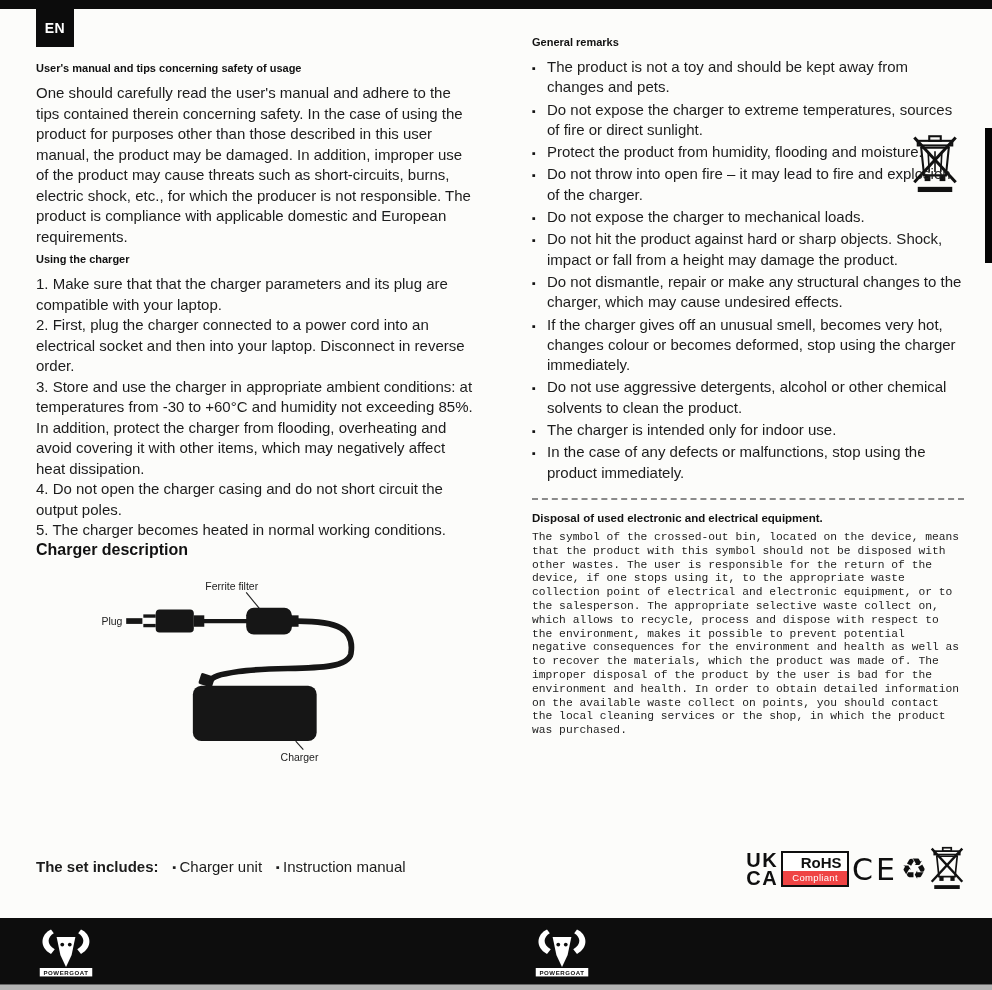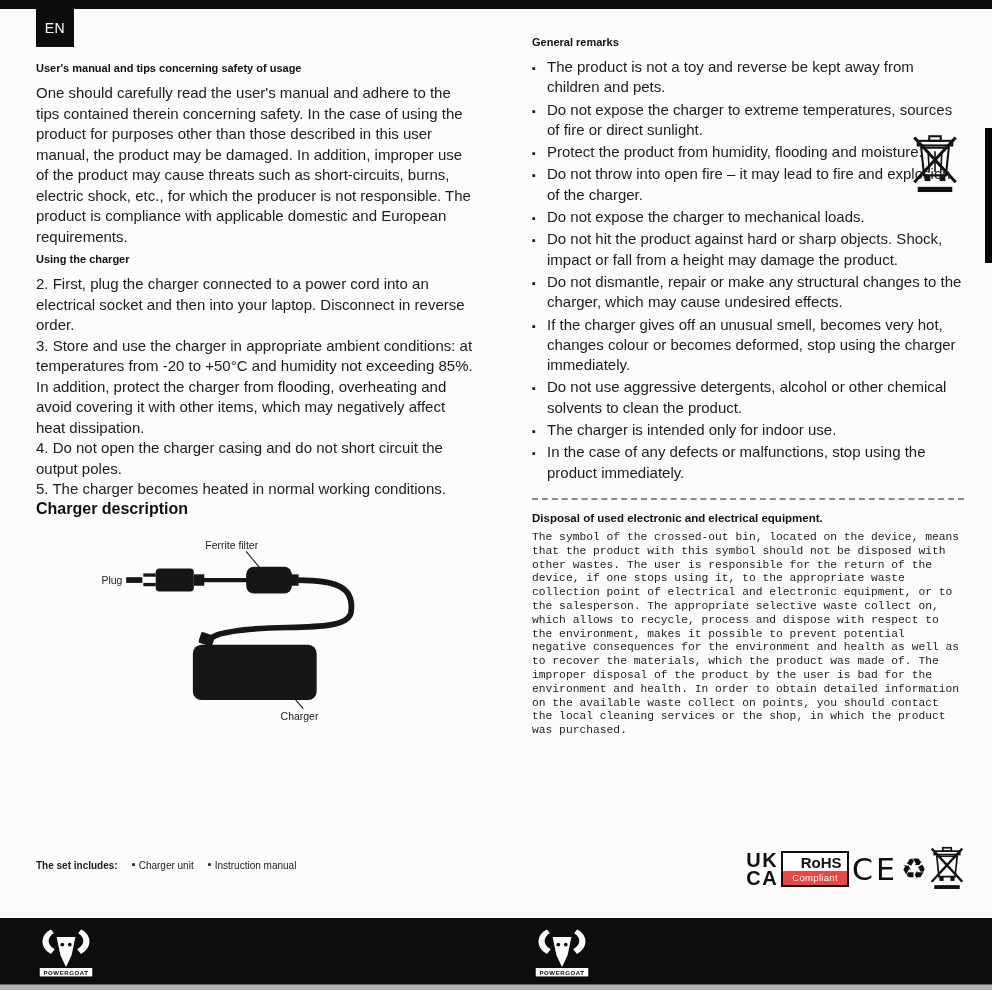--- a/index.html
+++ b/index.html
@@ -5,21 +5,21 @@
   html,body { margin:0; padding:0; background:#e9e9e9; }
   .page {
     position:relative; width:992px; height:990px; margin:0 auto;
     background:#fcfcfa; overflow:hidden;
     font-family:"Liberation Sans", sans-serif; color:#1c1c1c;
   }
   
   .top-bar { position:absolute; left:0; top:0; width:992px; height:9px; background:#0c0c0c; }
   .en-badge {
     position:absolute; left:36px; top:9px; width:38px; height:38px; background:#0c0c0c;
-    color:#fff; font-weight:normal; font-size:14px; display:flex; align-items:center; justify-content:center;
+    color:#fff; font-weight:bold; font-size:14px; display:flex; align-items:center; justify-content:center;
     letter-spacing:.5px;
   }
   
   .edge-artifact { position:absolute; right:0; top:128px; width:7px; height:135px; background:#050505; }
 
   
   .col-left  { position:absolute; left:36px;  top:62px; width:438px; }
   .col-right { position:absolute; left:532px; top:36px; width:432px; }
 
   h2.sec { font-size:11px; font-weight:bold; margin:0 0 9px 0; color:#111; }
@@ -42,21 +42,21 @@
 
   
   .diagram-wrap { margin:18px 0 0 14px; }
   .diagram { display:block; }
   .dlabel { font-size:11px; fill:#222; font-family:"Liberation Sans", sans-serif; }
   .dline { stroke:#222; stroke-width:1.2; }
   .dfill { fill:#161616; }
   .dcable { stroke:#161616; fill:none; stroke-linecap:round; }
 
   
-  .set-includes { position:absolute; left:36px; top:858px; font-size:10px; display:flex; gap:14px; align-items:baseline; }
+  .set-includes { position:absolute; left:36px; top:858px; font-size:15px; display:flex; gap:14px; align-items:baseline; }
   .set-includes .lbl { font-weight:bold; }
   .inc-item::before { content:"▪ "; font-size:11px; vertical-align:1px; }
 
   
   .marks-row {
     position:absolute; left:532px; top:846px; width:432px;
     display:flex; justify-content:flex-end; align-items:center; gap:3px;
   }
   .ukca { font-weight:bold; font-size:20px; line-height:18px; letter-spacing:1.5px; color:#0f0f0f; }
   .rohs { border:2.5px solid #0f0f0f; text-align:center; min-width:64px; background:#fff; }
@@ -95,22 +95,23 @@
     <line x1="2" y1="2" x2="38" y2="41" stroke="#111" stroke-width="2.6"></line>
     <line x1="38" y1="2" x2="2" y2="41" stroke="#111" stroke-width="2.6"></line>
     <rect x="5" y="45" width="30" height="4.5" fill="#111"></rect>
   </svg>
 
   <div class="col-left">
     <h2 class="sec">User's manual and tips concerning safety of usage</h2>
     <p class="body-text">One should carefully read the user's manual and adhere to the tips contained therein concerning safety. In the case of using the product for purposes other than those described in this user manual, the product may be damaged. In addition, improper use of the product may cause threats such as short-circuits, burns, electric shock, etc., for which the producer is not responsible. The product is compliance with applicable domestic and European requirements.</p>
 
     <h2 class="sec mt">Using the charger</h2>
+    <p class="step">1. Make sure that that the charger parameters and its plug are compatible with your laptop.</p>
     <p class="step">2. First, plug the charger connected to a power cord into an electrical socket and then into your laptop. Disconnect in reverse order.</p>
-    <p class="step">3. Store and use the charger in appropriate ambient conditions: at temperatures from -20 to +50°C and humidity not exceeding 85%. In addition, protect the charger from flooding, overheating and avoid covering it with other items, which may negatively affect heat dissipation.</p>
+    <p class="step">3. Store and use the charger in appropriate ambient conditions: at temperatures from -30 to +60°C and humidity not exceeding 85%. In addition, protect the charger from flooding, overheating and avoid covering it with other items, which may negatively affect heat dissipation.</p>
     <p class="step">4. Do not open the charger casing and do not short circuit the output poles.</p>
     <p class="step">5. The charger becomes heated in normal working conditions.</p>
 
     <h2 class="sec sec-desc mt">Charger description</h2>
 
     <div class="diagram-wrap">
       <svg class="diagram" width="400" height="190" viewBox="0 0 420 195">
 
         <text x="163" y="11" class="dlabel">Ferrite filter</text>
         <line x1="206" y1="14" x2="220" y2="31" class="dline"></line>
@@ -135,21 +136,21 @@
 
         <line x1="258" y1="170" x2="266" y2="179" class="dline"></line>
         <text x="262" y="191" text-anchor="middle" class="dlabel">Charger</text>
       </svg>
     </div>
   </div>
 
   <div class="col-right">
     <h2 class="sec">General remarks</h2>
     <ul class="remarks">
-      <li>The product is not a toy and reverse be kept away from children and pets.</li>
+      <li>The product is not a toy and should be kept away from changes and pets.</li>
       <li>Do not expose the charger to extreme temperatures, sources of fire or direct sunlight.</li>
       <li>Protect the product from humidity, flooding and moisture.</li>
       <li>Do not throw into open fire – it may lead to fire and explosion of the charger.</li>
       <li>Do not expose the charger to mechanical loads.</li>
       <li>Do not hit the product against hard or sharp objects. Shock, impact or fall from a height may damage the product.</li>
       <li>Do not dismantle, repair or make any structural changes to the charger, which may cause undesired effects.</li>
       <li>If the charger gives off an unusual smell, becomes very hot, changes colour or becomes deformed, stop using the charger immediately.</li>
       <li>Do not use aggressive detergents, alcohol or other chemical solvents to clean the product.</li>
       <li>The charger is intended only for indoor use.</li>
       <li>In the case of any defects or malfunctions, stop using the product immediately.</li>

